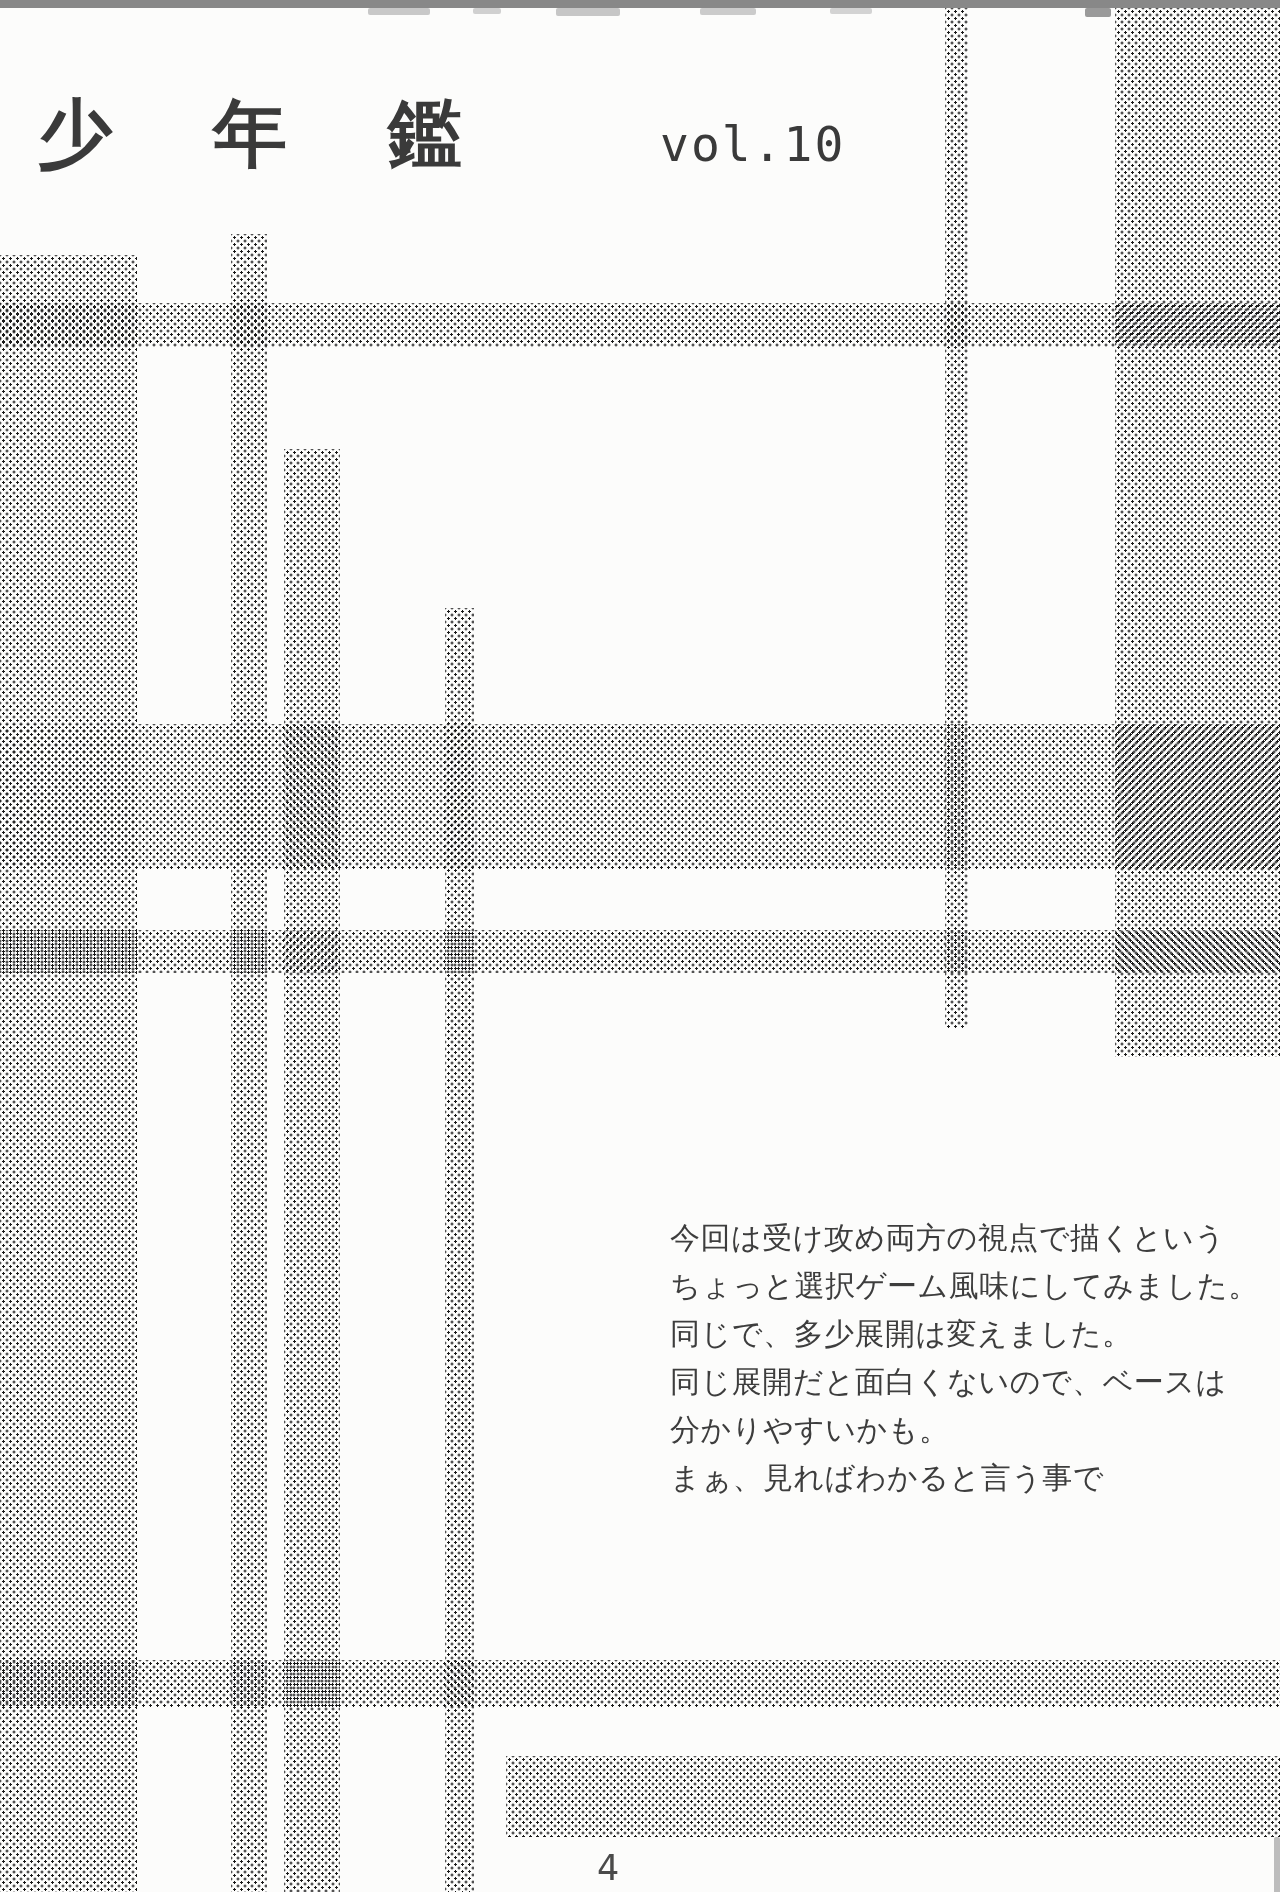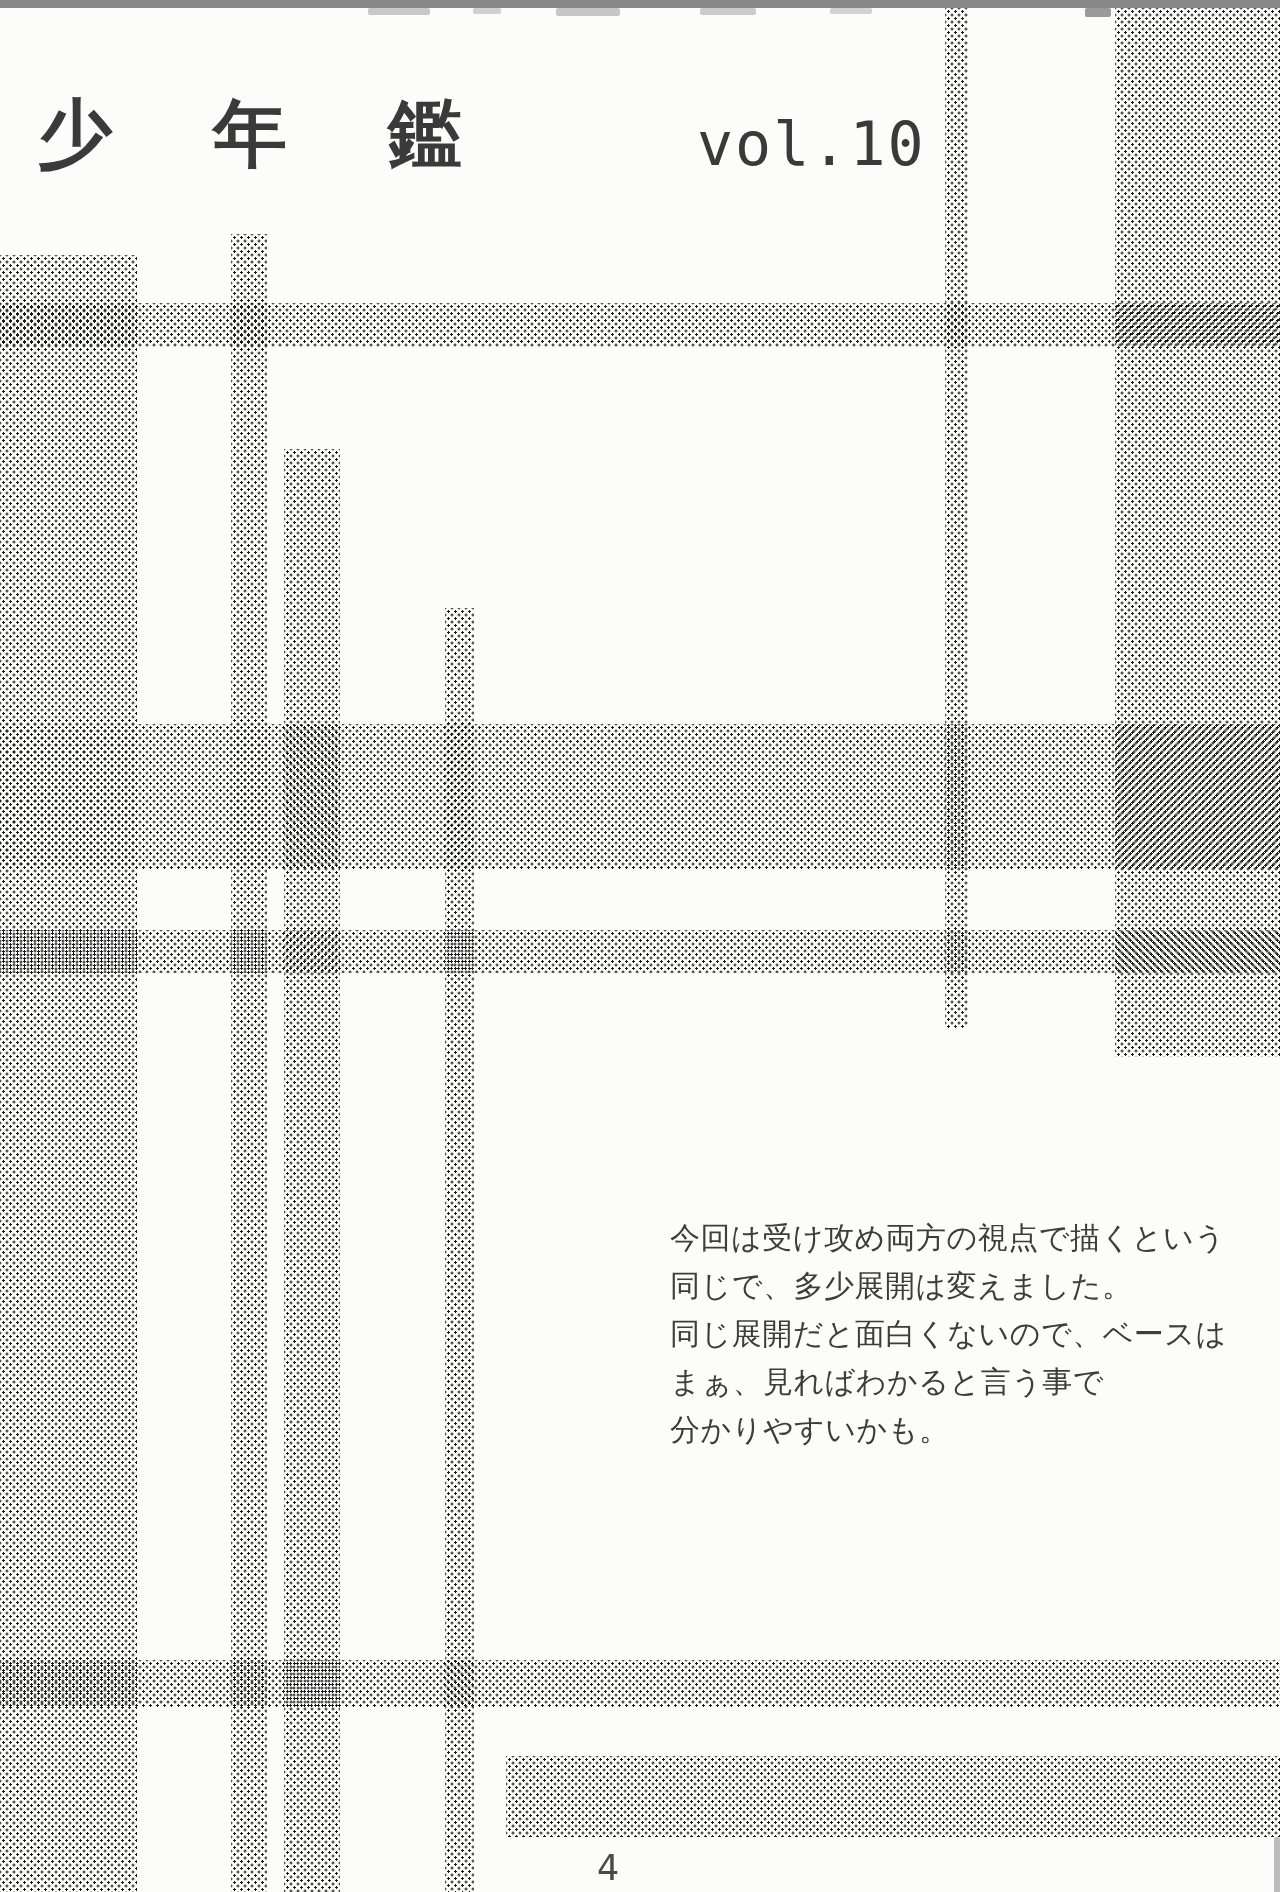--- a/index.html
+++ b/index.html
@@ -24,23 +24,23 @@
   .smudge{position:absolute;border-radius:2px;}
   #title-row{position:absolute;left:0;top:0;width:1280px;height:200px;}
   #title-kanji{
     position:absolute;left:38px;top:88px;
     font-size:74px;line-height:74px;
     letter-spacing:101px;
     font-weight:600;color:#3a3a3a;
     white-space:nowrap;
   }
   #title-volume{
-    position:absolute;left:697px;top:106px;
+    position:absolute;left:660px;top:106px;
     font-family:"DejaVu Sans Mono", monospace;
-    font-size:60px;line-height:60px;
+    font-size:48px;line-height:60px;
     font-weight:500;color:#3a3a3a;
     letter-spacing:2px;
     white-space:nowrap;
   }
   #foreword{
     position:absolute;left:670px;top:1206px;
     width:560px;
     color:#3d3d3d;
     font-size:30px;line-height:48px;
     letter-spacing:0.5px;
@@ -79,21 +79,22 @@
       <div class="smudge" style="left: 1274px; top: 1829px; width: 6px; height: 63px; background: rgb(189, 189, 189);"></div>
     </div>
 
   <div id="title-row">
     <span id="title-kanji">少年鑑</span>
     <span id="title-volume">vol.10</span>
   </div>
 
   <div id="foreword">
       <div class="foreword-line">今回は受け攻め両方の視点で描くという</div>
+      <div class="foreword-line">ちょっと選択ゲーム風味にしてみました。</div>
       <div class="foreword-line">同じで、多少展開は変えました。</div>
       <div class="foreword-line">同じ展開だと面白くないので、ベースは</div>
+      <div class="foreword-line">分かりやすいかも。</div>
       <div class="foreword-line">まぁ、見ればわかると言う事で</div>
-      <div class="foreword-line">分かりやすいかも。</div>
     </div>
 
   <span id="page-number">4</span>
 
 </div>
 
 </body></html>

